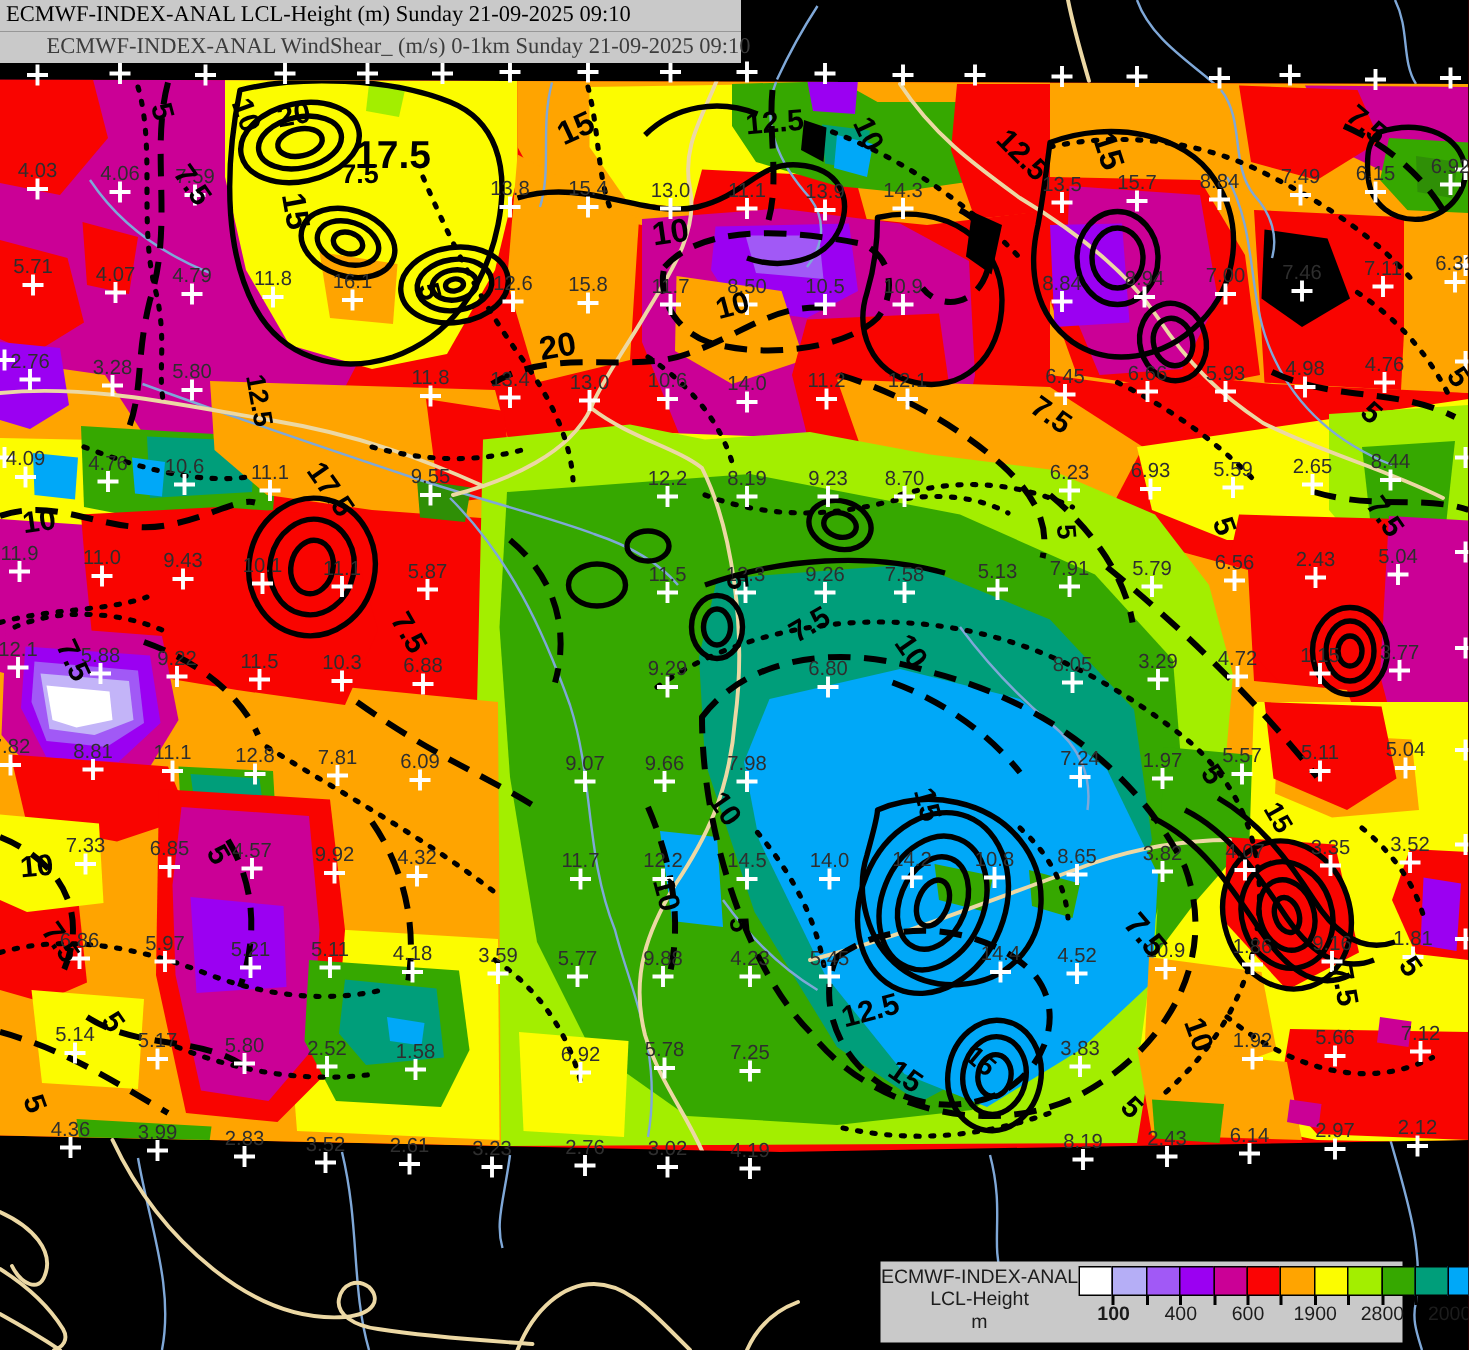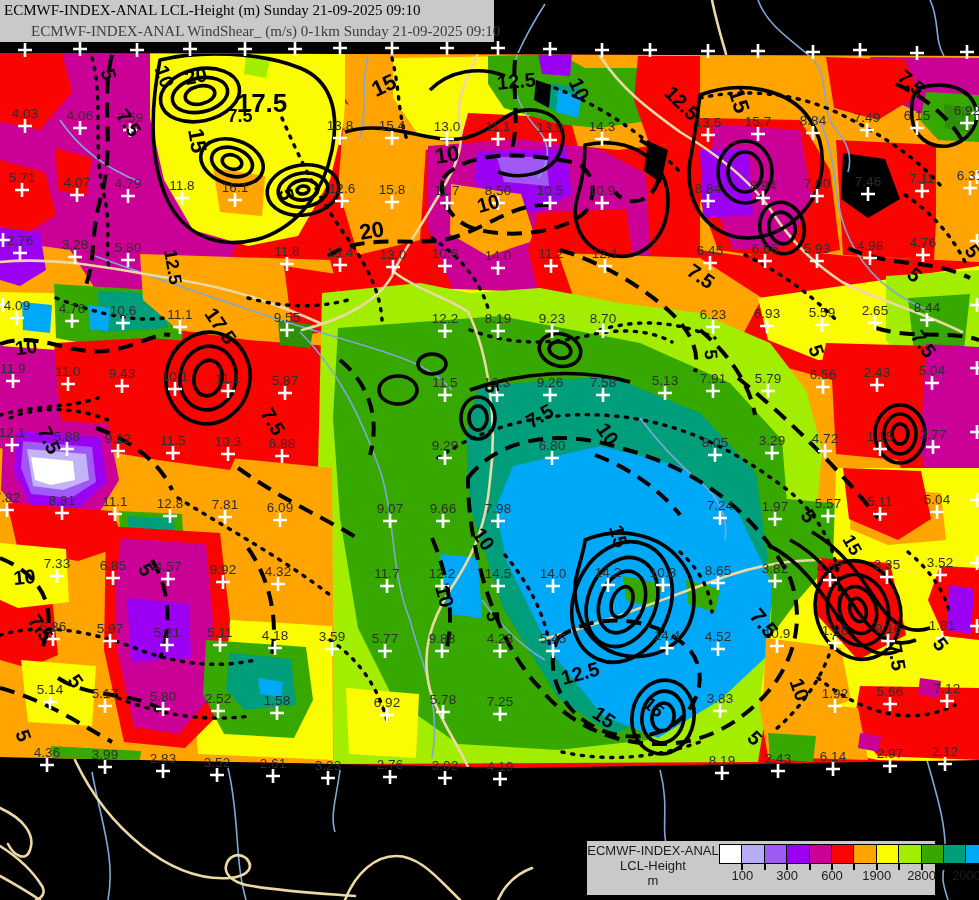--- a/index.html
+++ b/index.html
@@ -725,21 +725,21 @@
         <div class="lt" style="left: 88.6px;"></div>
         <div class="lt" style="left: 111px;"></div>
         <div class="lt" style="left: 133.4px;"></div>
         <div class="lt" style="left: 155.8px;"></div>
         <div class="lt" style="left: 178.2px;"></div>
         <div class="lt" style="left: 200.6px;"></div>
         <div class="lt" style="left: 223px;"></div>
         <div class="lt" style="left: 245.4px;"></div>
       </div>
     <div id="llabels">
-        <div class="ll" style="left: 22.4px;">100</div>
-        <div class="ll" style="left: 67.2px;">300</div>
+        <div class="ll" style="left: 22.4px; font-weight: bold;">100</div>
+        <div class="ll" style="left: 67.2px;">400</div>
         <div class="ll" style="left: 112px;">600</div>
         <div class="ll" style="left: 156.8px;">1900</div>
         <div class="ll" style="left: 201.6px;">2800</div>
         <div class="ll" style="left: 246.4px;">2000</div>
       </div>
   </div>
 </div>
 
 </body></html>

